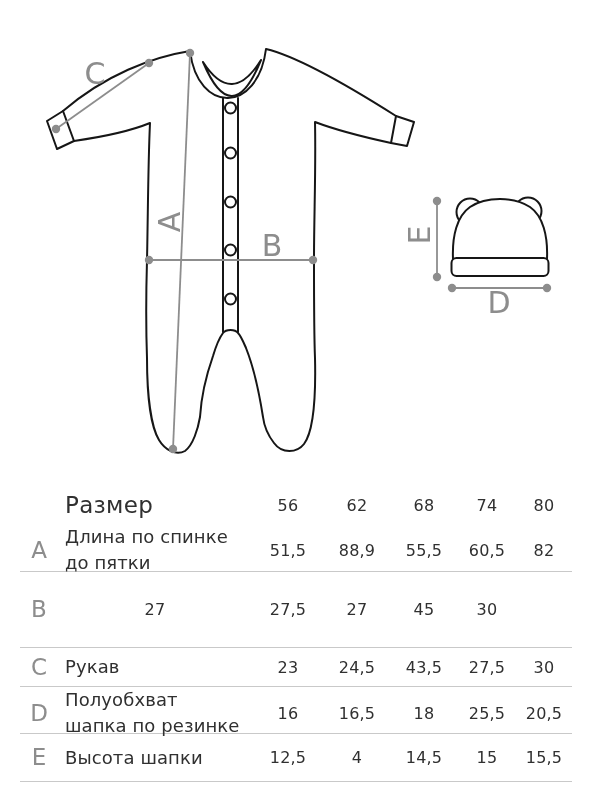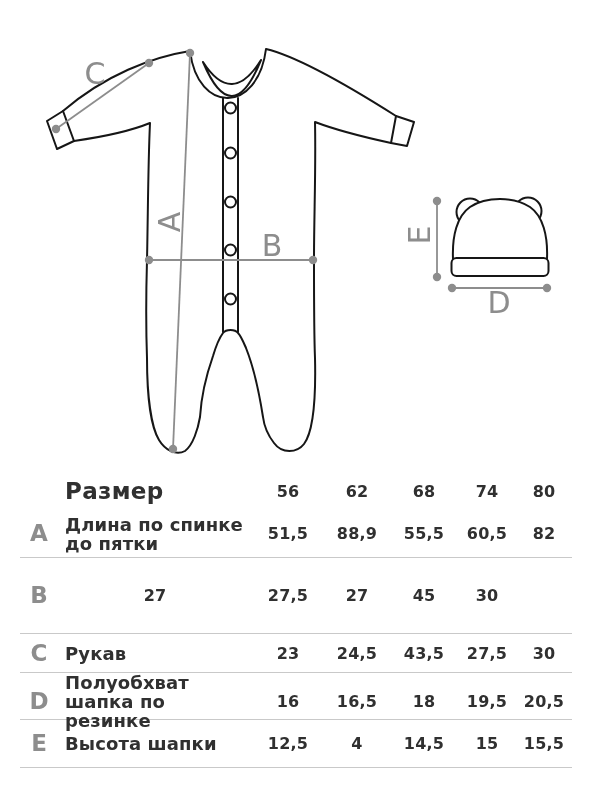--- a/index.html
+++ b/index.html
@@ -4,39 +4,39 @@
 <style>
   html,body{margin:0;padding:0;}
   body{
     width:600px;height:800px;background:#ffffff;overflow:hidden;position:relative;
     font-family:"DejaVu Sans","Liberation Sans",sans-serif;
   }
   #art{position:absolute;top:0;left:0;}
   .measure-text{font-family:"DejaVu Sans","Liberation Sans",sans-serif;font-size:30px;fill:#8d8d8d;}
   
   .size-table{
-    position:absolute;top:472px;left:20px;width:552px;color:#303030;font-weight:bold;
+    position:absolute;top:486px;left:20px;width:552px;color:#303030;
   }
   .trow{
     display:grid;
     grid-template-columns:38px 194px 72px 66px 68px 58px 56px;
     align-items:center;
   }
   .trow.sep{border-bottom:1px solid #c9c9c9;}
   .r-head{height:38px;}
   .r-a{height:47px;}
   .r-b{height:75px;}
   .r-c{height:38px;}
   .r-d{height:46px;}
   .r-e{height:47px;}
   .letter{
     text-align:center;font-size:23px;color:#8d8d8d;line-height:1;
   }
   .lbl{
-    font-size:18px;line-height:19px;padding-left:7px;white-space:pre-line;
+    font-size:18px;line-height:26px;padding-left:7px;white-space:pre-line;
     letter-spacing:.1px;
   }
   .title{font-size:23px;padding-left:7px;letter-spacing:.3px;}
   .val,.size{
     text-align:center;font-size:16px;letter-spacing:.2px;
   }
 </style>
 </head>
 <body>
 
@@ -159,21 +159,21 @@
     <div class="val">30</div>
   </div>
 
   <div class="trow sep r-d">
     <div class="letter">D</div>
     <div class="lbl">Полуобхват
 шапка по резинке</div>
     <div class="val">16</div>
     <div class="val">16,5</div>
     <div class="val">18</div>
-    <div class="val">19,5</div>
+    <div class="val">25,5</div>
     <div class="val">20,5</div>
   </div>
 
   <div class="trow sep r-e">
     <div class="letter">E</div>
     <div class="lbl">Высота шапки</div>
     <div class="val">12,5</div>
     <div class="val">4</div>
     <div class="val">14,5</div>
     <div class="val">15</div>

